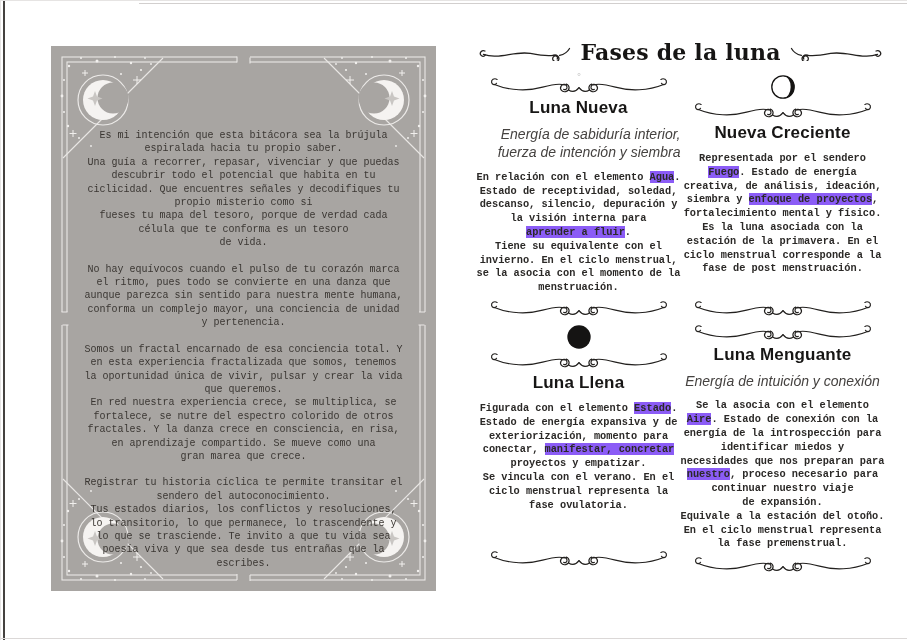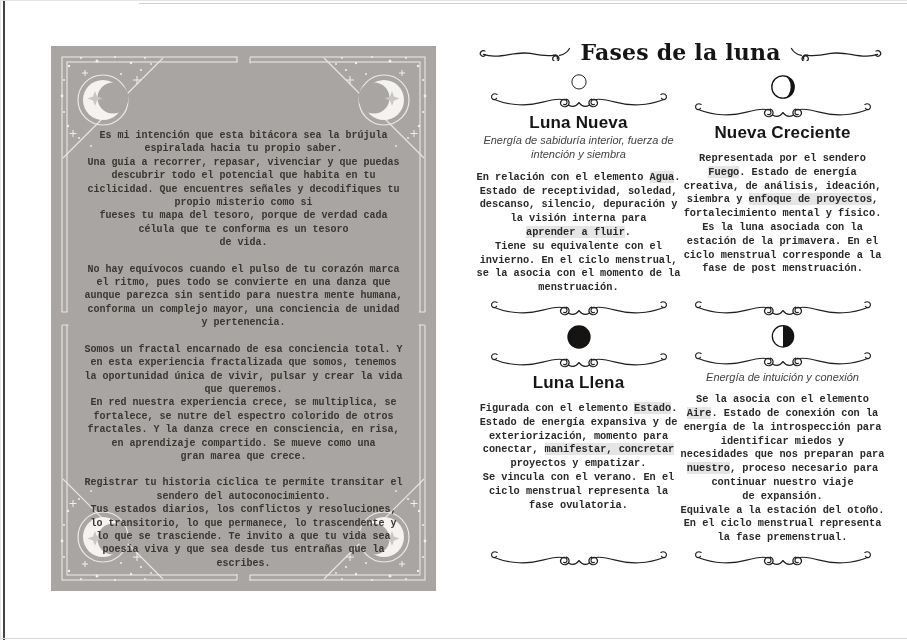--- a/index.html
+++ b/index.html
@@ -6,45 +6,45 @@
   .canvas{position:relative;width:907px;height:640px;background:#fff;overflow:hidden;
           font-family:"Liberation Sans",sans-serif;border:1px solid #e6e4e3;}
   .edge-left{position:absolute;left:2px;top:0;width:2px;height:100%;background:#45423f;}
   .edge-top{position:absolute;top:2px;left:138px;right:0;height:1px;background:#d2cfce;}
   .edge-bottom{position:absolute;bottom:2px;left:0;right:0;height:1px;background:#dbd8d7;}
 
   
   .left-page{position:absolute;left:50px;top:45px;width:385px;height:545px;background:#a8a5a2;}
   .frame{position:absolute;inset:0;width:100%;height:100%;}
   .left-text{position:absolute;inset:0;padding:83px 33px 0;text-align:center;
-             font-family:"Liberation Mono","DejaVu Sans Mono",monospace;font-weight:700;
+             font-family:"Liberation Mono","DejaVu Sans Mono",monospace;font-weight:400;
              font-size:10px;line-height:13.4px;color:#3a3632;}
   .left-text p{margin:0 0 13px;white-space:pre-line;}
 
   
   .right-page{position:absolute;left:452px;top:16px;width:455px;}
   .title-row{display:flex;align-items:center;justify-content:center;margin-top:22px;gap:7px;}
   .page-title{font-family:"DejaVu Serif","Liberation Serif",serif;font-weight:700;font-size:22px;
               margin:0;color:#161514;letter-spacing:.2px;text-align:center;}
   .tf{width:94px;height:18px;flex:none;}
   .mirror{transform:scaleX(-1);}
 
   .sections{margin-top:8px;display:grid;grid-template-columns:204px 204px;grid-auto-rows:250px;justify-content:center;}
   section{display:flex;flex-direction:column;align-items:center;}
   .moon{width:28px;height:28px;margin-bottom:-4px;position:relative;z-index:1;}
   .divider{width:182px;height:24px;flex:none;}
   .closing{margin-top:auto;margin-bottom:4px;}
   .section-heading{font-family:Liberation Sans, sans-serif;font-weight:700;font-size:17px;
                    color:#171615;margin:2px 0 0;letter-spacing:.2px;white-space:nowrap;text-align:center;}
-  .subtitle{font-style:italic;font-size:11px;line-height:1.32;color:#454240;
-            max-width:226px;text-align:center;}
+  .subtitle{font-style:italic;font-size:14px;line-height:1.32;color:#454240;margin-top:7px;
+            max-width:226px;text-align:right;}
   .bodytext{margin-top:9px;font-family:"Liberation Mono","DejaVu Sans Mono",monospace;font-weight:700;
             font-size:10.3px;line-height:13.8px;color:#2b2927;text-align:center;max-width:232px;
             white-space:pre-line;}
-  .hl{background:#e5e5e5;}
+  .hl{background:#8b5cf6;}
 </style>
 </head>
 <body>
 
 <svg width="0" height="0" style="position:absolute" aria-hidden="true">
   <defs>
 
     <g id="fl-half" fill="none" stroke="#23211f" stroke-width="1.3" stroke-linecap="round">
       <path d="M10 8 c-3.2 -2 -6.8 .4 -6 3.4 c.7 2.6 4 3 5.4 .8"></path>
       <path d="M7 13.5 C24 20.5 44 21 60 16.5 C68 14.2 78 12.2 84 14"></path>
@@ -199,20 +199,21 @@
       </section>
 
       <section>
         <svg class="moon" viewBox="0 0 30 30">
           <circle cx="15" cy="15" r="12" fill="#fff" stroke="#151413" stroke-width="1.4"></circle>
           <path d="M15 3 a12 12 0 0 1 0 24 z" fill="#151413"></path>
         </svg>
         <svg class="divider" viewBox="0 0 200 26">
             <use href="#flourish"></use>
           </svg>
+        <h2 class="section-heading">Luna Menguante</h2>
         <div class="subtitle">Energía de intuición y conexión</div>
         <div class="bodytext"><span>Se la asocia con el elemento </span><span class="hl">Aire</span><span>. Estado de conexión con la energía de la introspección para identificar miedos y
 necesidades que nos preparan para </span><span class="hl">nuestro</span><span>, proceso necesario para continuar nuestro viaje
 de expansión.
 Equivale a la estación del otoño. En el ciclo menstrual representa la fase premenstrual.</span></div>
         <svg class="divider closing" viewBox="0 0 200 26">
             <use href="#flourish"></use>
           </svg>
       </section>
 

